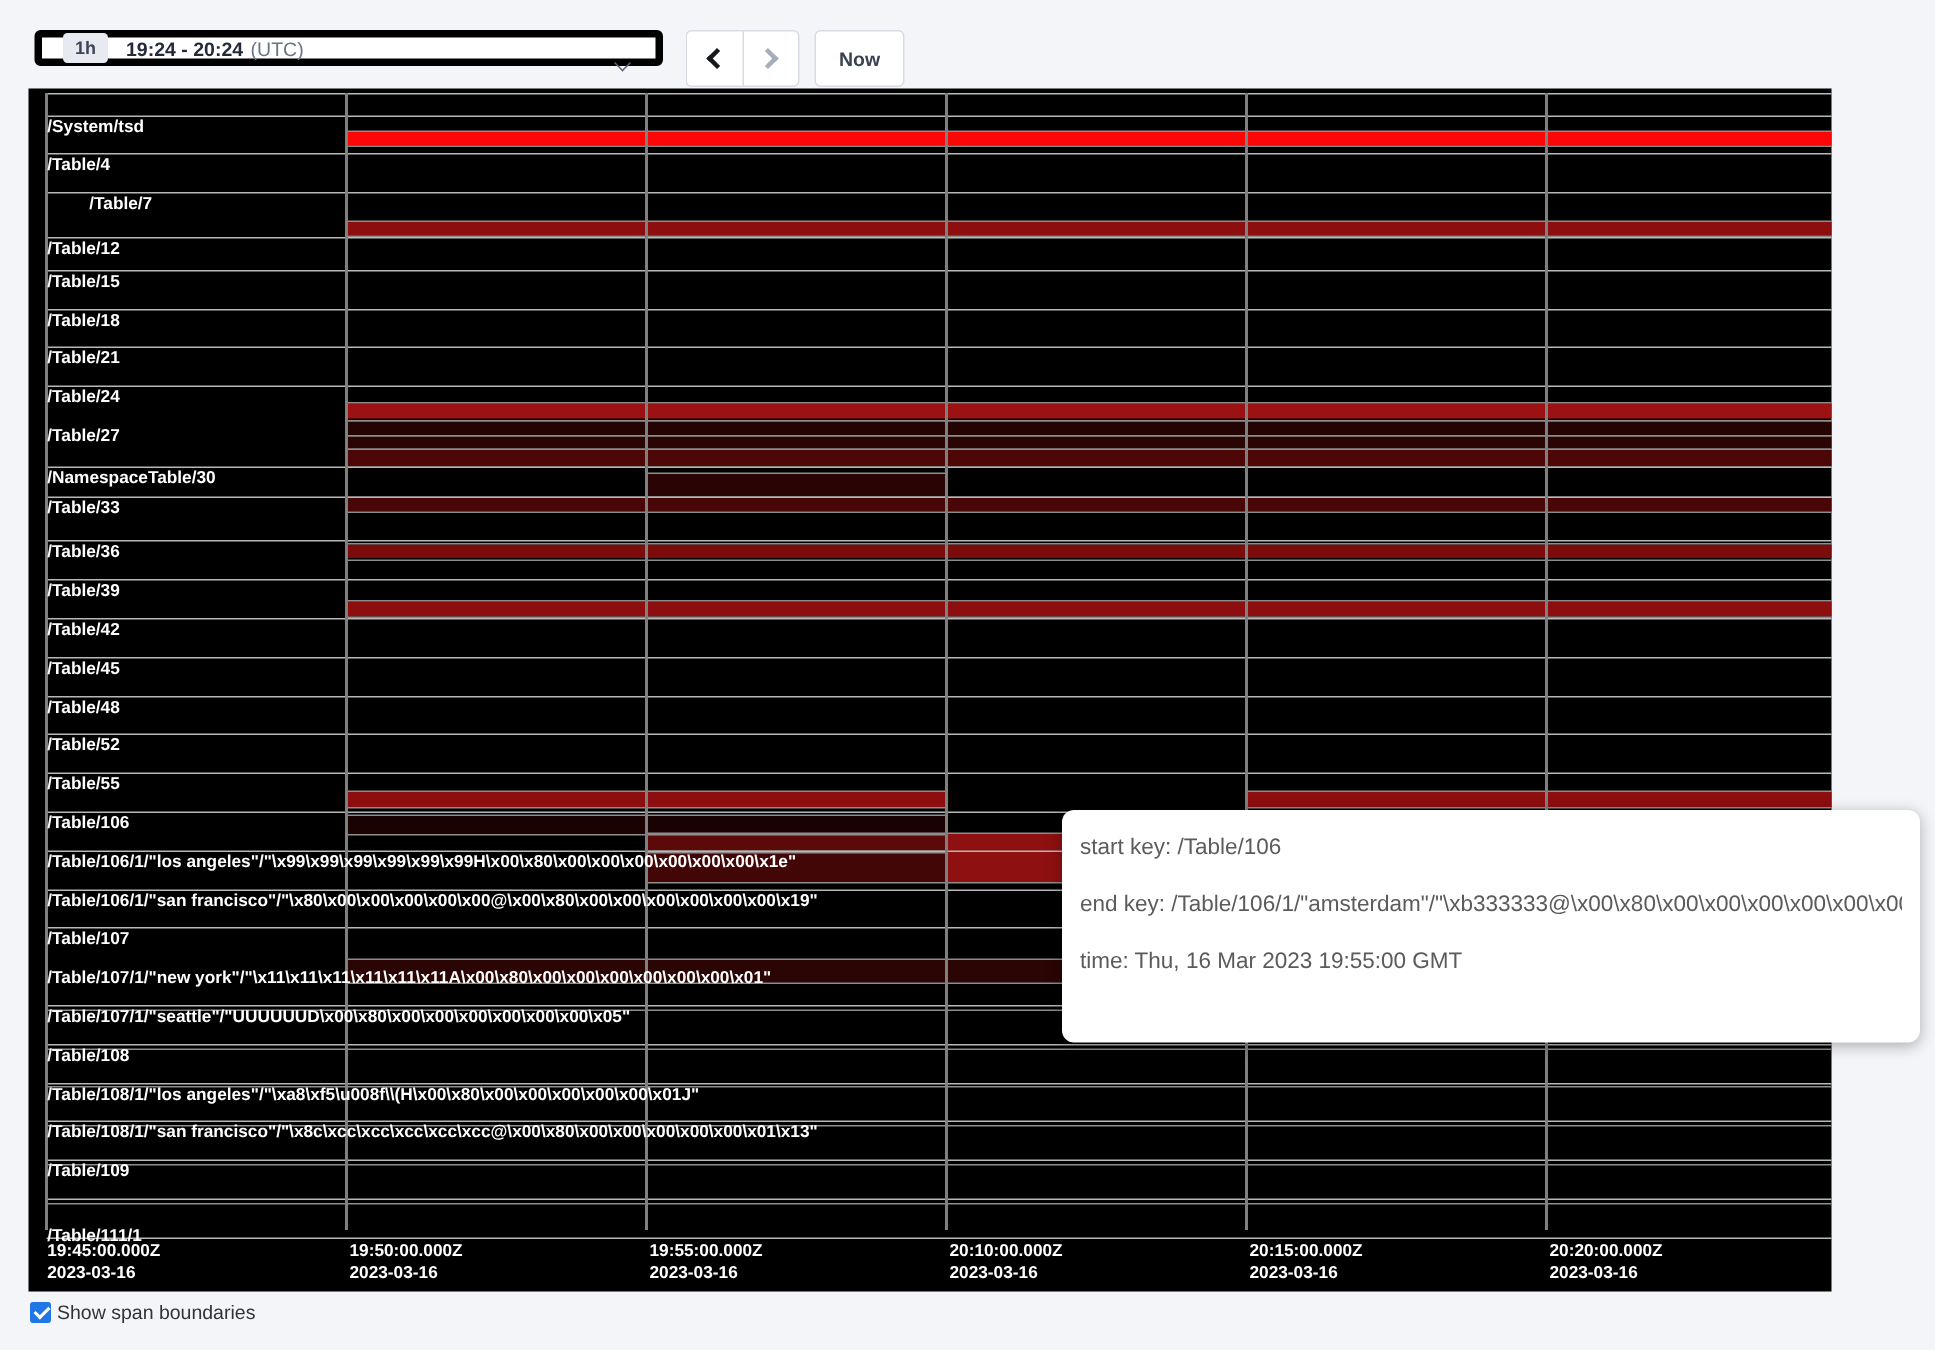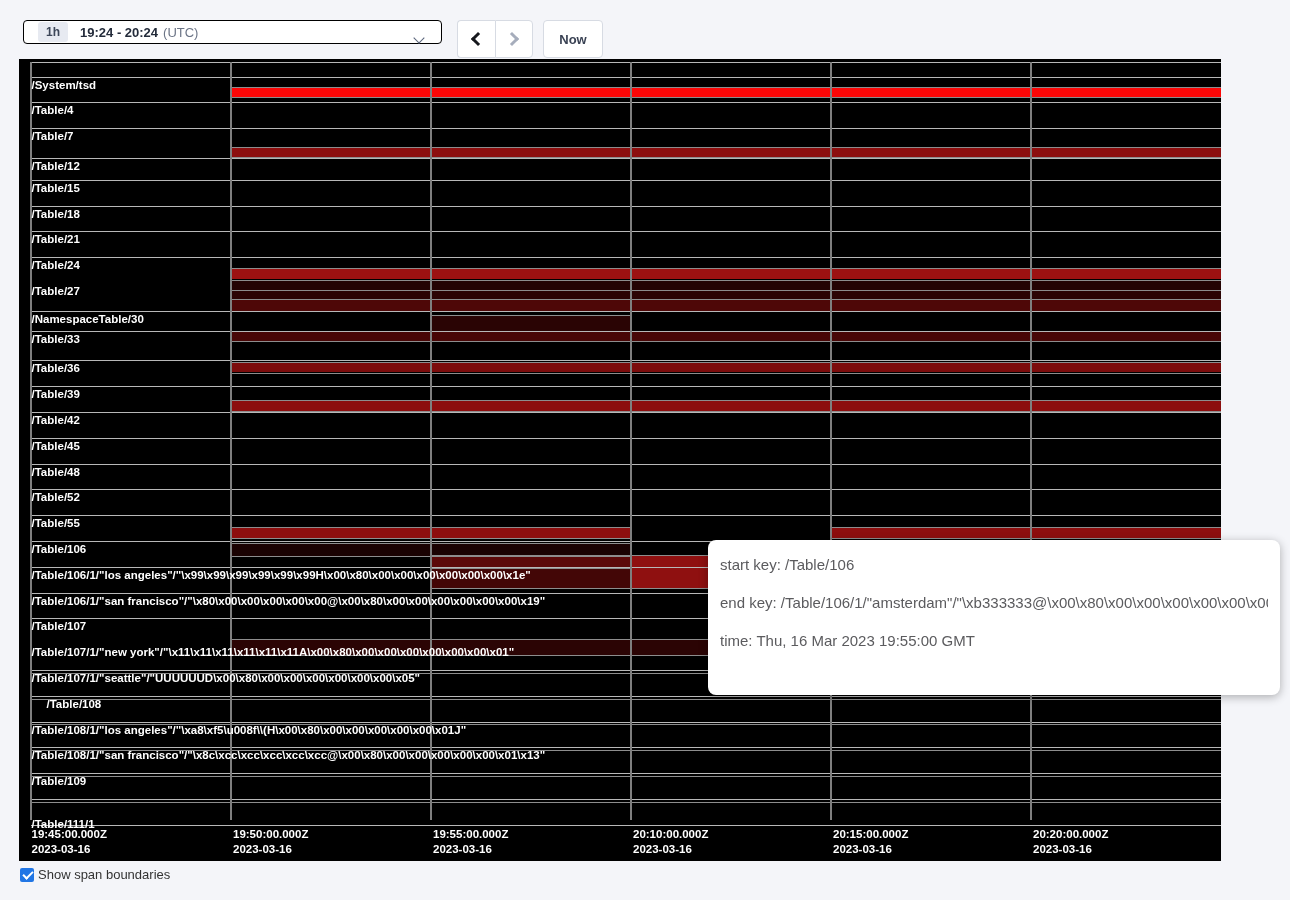--- a/index.html
+++ b/index.html
@@ -2,21 +2,21 @@
 <html><head>
 <meta charset="utf-8">
 <style>
   * { margin:0; padding:0; box-sizing:border-box; }
   html,body { width:1290px; height:900px; }
   body { font-family:"Liberation Sans", sans-serif; }
   .page { position:relative; width:1290px; height:900px; background:#f4f5f9; overflow:hidden; }
 
   
   .time-selector { position:absolute; left:23px; top:20px; width:419px; height:24px;
-    background:#fff; border:1px solid #000000; border-radius:4px; display:flex; align-items:center; cursor:pointer;text-align:right; }
+    background:#fff; border:5px solid #000000; border-radius:4px; display:flex; align-items:center; cursor:pointer;text-align:right; }
   .pill { margin-left:14px; background:#e7eaf1; color:#3c4658; font-size:12px; font-weight:700;
     padding:3px 8px; border-radius:3px; line-height:14px; }
   .range { margin-left:12px; font-size:13px; font-weight:700; color:#232b3a; }
   .zone { margin-left:5px; font-size:13px; color:#6b7486; }
   .chev { display:inline-block; border-style:solid; border-color:#58637a; }
   .chev-down { position:absolute; right:18px; top:13px; width:8px; height:8px;
     border-width:0 1.5px 1.5px 0; transform:rotate(45deg); }
   .nav-group { position:absolute; left:457px; top:20px; height:38px; display:flex; }
   .nav-btn { width:38px; height:38px; background:#fff; border:1px solid #d7dbe3; position:relative; cursor:pointer; }
   .nav-btn.prev { border-radius:4px 0 0 4px; border-right:none; }
@@ -163,21 +163,21 @@
       <div class="hline" style="left: 11.5px; top: 717px; width: 1190.5px; height: 1px; background: rgb(141, 141, 141); z-index: 3;"></div>
       <div class="hline" style="left: 11.5px; top: 742.8px; width: 1190.5px; height: 1px; background: rgb(141, 141, 141); z-index: 3;"></div>
       <div class="vline" style="left: 10.5px; top: 2.5px; width: 2px; height: 758.5px; background: rgb(127, 127, 127); z-index: 4;"></div>
       <div class="vline" style="left: 210.5px; top: 2.5px; width: 2px; height: 758.5px; background: rgb(127, 127, 127); z-index: 4;"></div>
       <div class="vline" style="left: 410.5px; top: 2.5px; width: 2px; height: 758.5px; background: rgb(127, 127, 127); z-index: 4;"></div>
       <div class="vline" style="left: 610.5px; top: 2.5px; width: 2px; height: 758.5px; background: rgb(127, 127, 127); z-index: 4;"></div>
       <div class="vline" style="left: 810.5px; top: 2.5px; width: 2px; height: 758.5px; background: rgb(127, 127, 127); z-index: 4;"></div>
       <div class="vline" style="left: 1010.5px; top: 2.5px; width: 2px; height: 758.5px; background: rgb(127, 127, 127); z-index: 4;"></div>
       <div class="rowlabel" style="left: 12.5px; top: 19.5px;">/System/tsd</div>
       <div class="rowlabel" style="left: 12.5px; top: 45.3px;">/Table/4</div>
-      <div class="rowlabel" style="left: 12.5px; top: 71.1px;">/Table/7</div>
+      <div class="rowlabel" style="left: 12.5px; top: 71.1px; padding-left: 28px;">/Table/7</div>
       <div class="rowlabel" style="left: 12.5px; top: 100.5px;">/Table/12</div>
       <div class="rowlabel" style="left: 12.5px; top: 122.7px;">/Table/15</div>
       <div class="rowlabel" style="left: 12.5px; top: 148.5px;">/Table/18</div>
       <div class="rowlabel" style="left: 12.5px; top: 174.3px;">/Table/21</div>
       <div class="rowlabel" style="left: 12.5px; top: 200.1px;">/Table/24</div>
       <div class="rowlabel" style="left: 12.5px; top: 225.9px;">/Table/27</div>
       <div class="rowlabel" style="left: 12.5px; top: 254.3px;">/NamespaceTable/30</div>
       <div class="rowlabel" style="left: 12.5px; top: 273.5px;">/Table/33</div>
       <div class="rowlabel" style="left: 12.5px; top: 303.3px;">/Table/36</div>
       <div class="rowlabel" style="left: 12.5px; top: 329.1px;">/Table/39</div>
@@ -185,21 +185,21 @@
       <div class="rowlabel" style="left: 12.5px; top: 380.7px;">/Table/45</div>
       <div class="rowlabel" style="left: 12.5px; top: 406.5px;">/Table/48</div>
       <div class="rowlabel" style="left: 12.5px; top: 432.3px;">/Table/52</div>
       <div class="rowlabel" style="left: 12.5px; top: 458.1px;">/Table/55</div>
       <div class="rowlabel" style="left: 12.5px; top: 483.9px;">/Table/106</div>
       <div class="rowlabel" style="left: 12.5px; top: 509.7px;">/Table/106/1/"los angeles"/"\x99\x99\x99\x99\x99\x99H\x00\x80\x00\x00\x00\x00\x00\x00\x1e"</div>
       <div class="rowlabel" style="left: 12.5px; top: 535.5px;">/Table/106/1/"san francisco"/"\x80\x00\x00\x00\x00\x00@\x00\x80\x00\x00\x00\x00\x00\x00\x19"</div>
       <div class="rowlabel" style="left: 12.5px; top: 561.3px;">/Table/107</div>
       <div class="rowlabel" style="left: 12.5px; top: 587.1px;">/Table/107/1/"new york"/"\x11\x11\x11\x11\x11\x11A\x00\x80\x00\x00\x00\x00\x00\x00\x01"</div>
       <div class="rowlabel" style="left: 12.5px; top: 612.9px;">/Table/107/1/"seattle"/"UUUUUUD\x00\x80\x00\x00\x00\x00\x00\x00\x05"</div>
-      <div class="rowlabel" style="left: 12.5px; top: 638.7px; padding-left: 15px;">/Table/108</div>
+      <div class="rowlabel" style="left: 12.5px; top: 638.7px;">/Table/108</div>
       <div class="rowlabel" style="left: 12.5px; top: 664.5px;">/Table/108/1/"los angeles"/"\xa8\xf5\u008f\\(H\x00\x80\x00\x00\x00\x00\x00\x01J"</div>
       <div class="rowlabel" style="left: 12.5px; top: 690.3px;">/Table/108/1/"san francisco"/"\x8c\xcc\xcc\xcc\xcc\xcc@\x00\x80\x00\x00\x00\x00\x00\x01\x13"</div>
       <div class="rowlabel" style="left: 12.5px; top: 716.1px;">/Table/109</div>
       <div class="rowlabel" style="left: 12.5px; top: 741.9px; margin-top: 17px;">/Table/111/1</div>
       <div class="ticklabel" style="left: 12.5px; top: 768px;">19:45:00.000Z</div>
       <div class="ticklabel" style="left: 12.5px; top: 783px;">2023-03-16</div>
       <div class="ticklabel" style="left: 214px; top: 768px;">19:50:00.000Z</div>
       <div class="ticklabel" style="left: 214px; top: 783px;">2023-03-16</div>
       <div class="ticklabel" style="left: 414px; top: 768px;">19:55:00.000Z</div>
       <div class="ticklabel" style="left: 414px; top: 783px;">2023-03-16</div>

